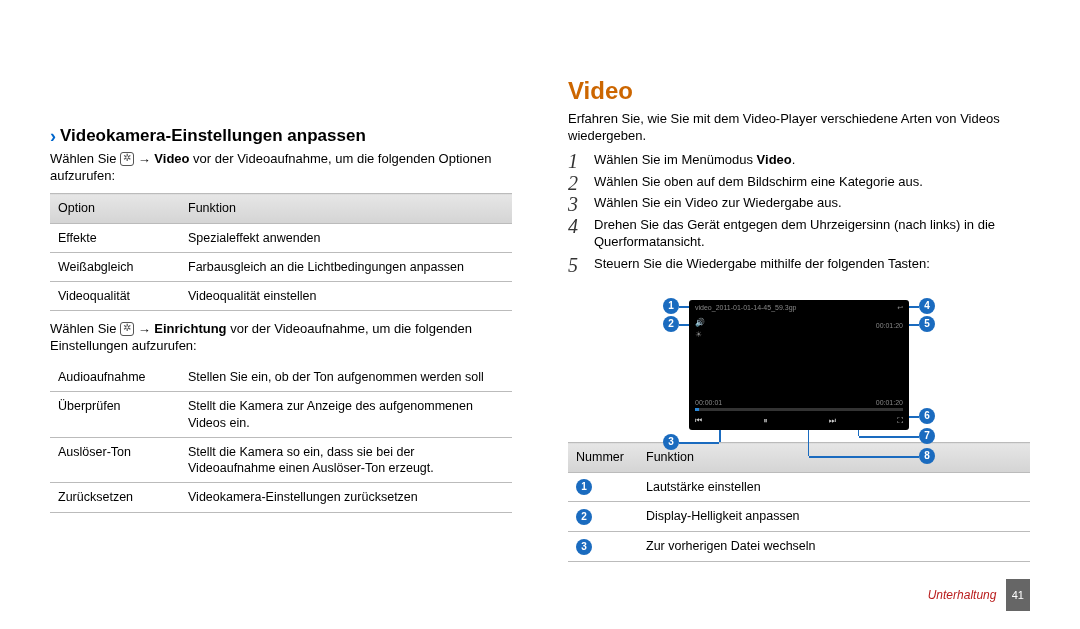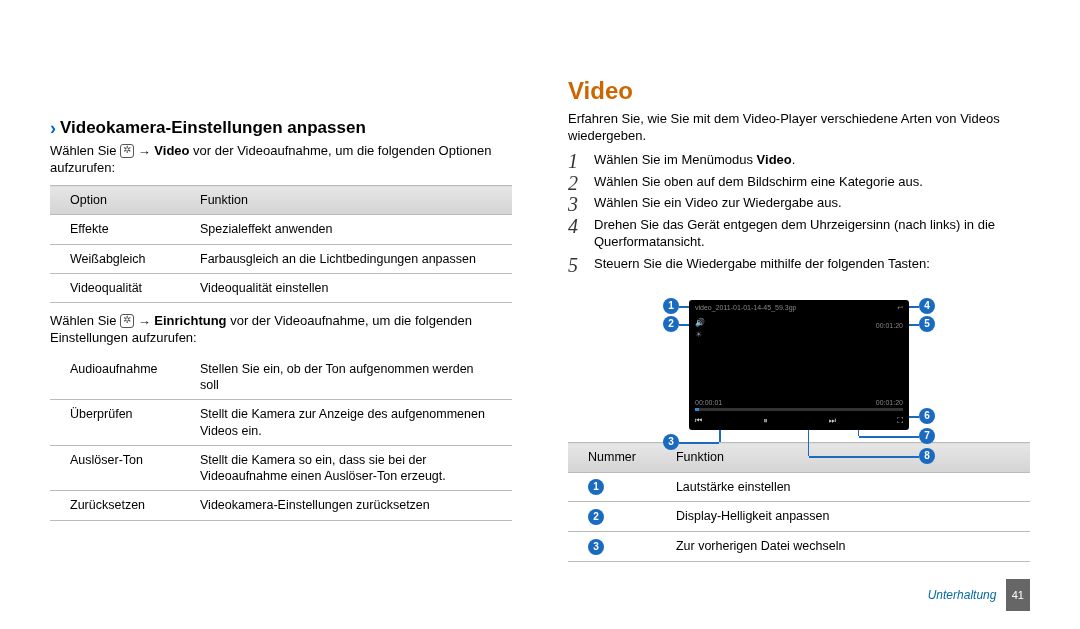--- a/index.html
+++ b/index.html
@@ -63,21 +63,21 @@
     color: #555;
   }
   table.opt {
     width: 100%;
     border-collapse: collapse;
     margin: 8px 0 10px 0;
     font-size: 12.5px;
   }
   table.opt th, table.opt td {
     border-bottom: 1px solid #bbb;
-    padding: 6px 20px;
+    padding: 6px 8px;
     text-align: left;
     vertical-align: top;
     line-height: 1.3;
   }
   table.opt th {
     background: linear-gradient(#e6e6e6, #d4d4d4);
     font-weight: normal;
     border-top: 1px solid #bbb;
   }
   table.opt td:first-child, table.opt th:first-child {
@@ -160,21 +160,21 @@
   table.num td:first-child, table.num th:first-child {
     width: 70px;
     text-align: left;
   }
   .footer {
     position: absolute;
     bottom: 18px;
     right: 50px;
     font-size: 12px;
   }
-  .footer em { font-style: italic; color: #0369a1; margin-right: 6px; }
+  .footer em { font-style: italic; color: #b91c1c; margin-right: 6px; }
   .footer .pagebox {
     display: inline-block;
     background: #666;
     color: #fff;
     padding: 10px 6px;
     font-size: 11px;
     font-style: normal;
   }
 </style>
 </head>

